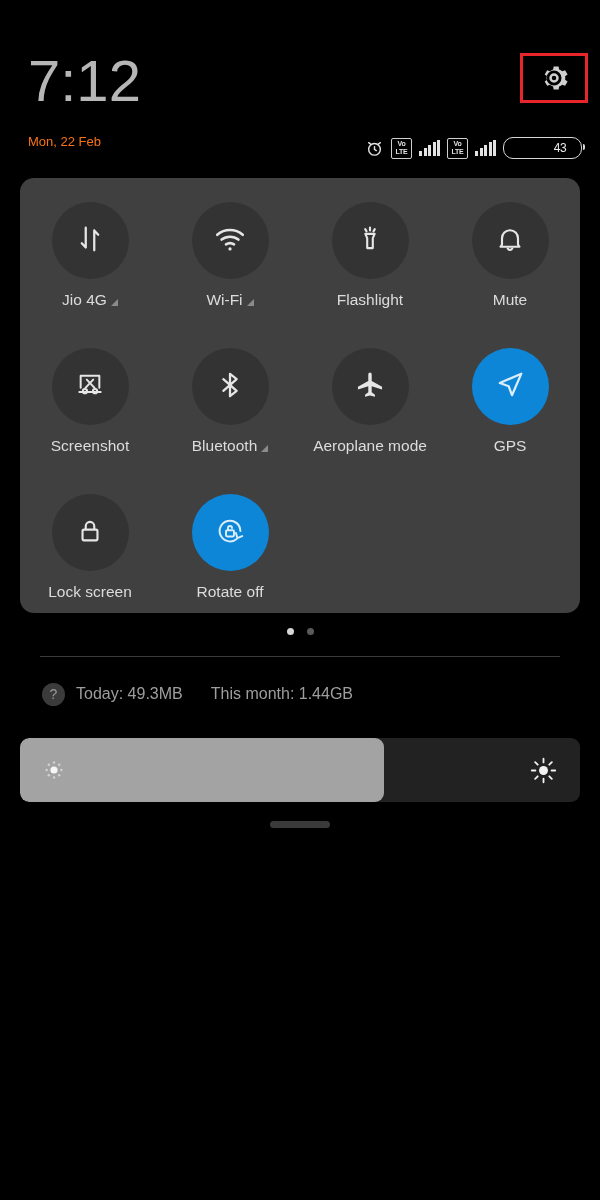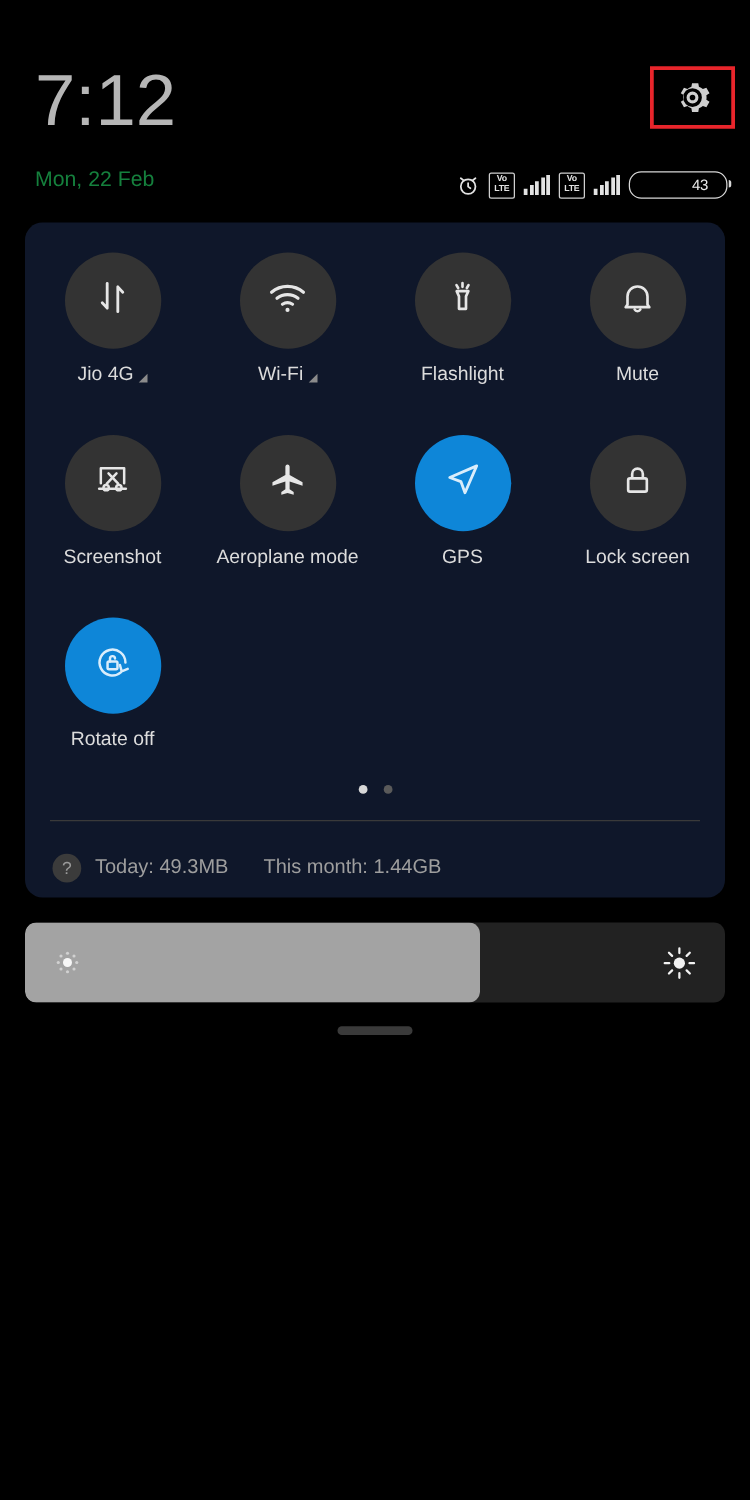--- a/index.html
+++ b/index.html
@@ -31,22 +31,22 @@
     font-size: 58px;
     line-height: 58px;
     font-weight: 300;
     color: #b6b6b6;
     letter-spacing: 0px;
   }
   .datetext {
     position: absolute;
     left: 28px;
     top: 134px;
-    font-size: 17px;
-    color: #15803d;
+    font-size: 13px;
+    color: #f97316;
     font-weight: 400;
   }
 
   .settings-hl {
     position: absolute;
     right: 12px;
     top: 53px;
     width: 68px;
     height: 50px;
     border: 3px solid #e8252b;
@@ -113,22 +113,22 @@
     background: #d8d8d8;
     border-radius: 0 2px 2px 0;
   }
 
   
   .qs-panel {
     position: absolute;
     left: 20px;
     top: 178px;
     width: 560px;
-    height: 540px;
-    background: #0f172a;
+    height: 435px;
+    background: #404040;
     border-radius: 14px;
   }
 
   .tile-grid {
     position: absolute;
     left: 0;
     top: 24px;
     width: 560px;
     display: flex;
     flex-wrap: wrap;
@@ -391,20 +391,33 @@
             <circle cx="8.2" cy="16.6" r="1.6"></circle>
             <circle cx="15.8" cy="16.6" r="1.6"></circle>
           </svg>
         </span>
       </div>
       <div class="tile-label-row">
         <span class="tile-label">Screenshot</span>
       </div>
     </div>
 
+    <div class="tile">
+      <div class="tile-circle">
+        <span>
+          <svg width="32" height="32" viewBox="0 0 24 24" fill="none" stroke="#e6e6e6" stroke-width="1.7" stroke-linecap="round" stroke-linejoin="round">
+            <path d="M7 7.6 17 16.4 12 20.4V3.6l5 4L7 16.4"></path>
+          </svg>
+        </span>
+      </div>
+      <div class="tile-label-row">
+        <span class="tile-label">Bluetooth</span>
+        <span class="tri"></span>
+      </div>
+    </div>
 
 
     <div class="tile">
       <div class="tile-circle">
         <span>
           <svg width="34" height="34" viewBox="0 0 24 24" fill="#e6e6e6">
             <path d="M12 3.2c.7 0 1.2.6 1.2 1.3v4.7l7.3 4.1v1.9l-7.3-2.3v4.3l2.3 1.6v1.5L12 19.4l-3.5.9v-1.5l2.3-1.6v-4.3L3.5 15.2v-1.9l7.3-4.1V4.5c0-.7.5-1.3 1.2-1.3z"></path>
           </svg>
         </span>
       </div>

